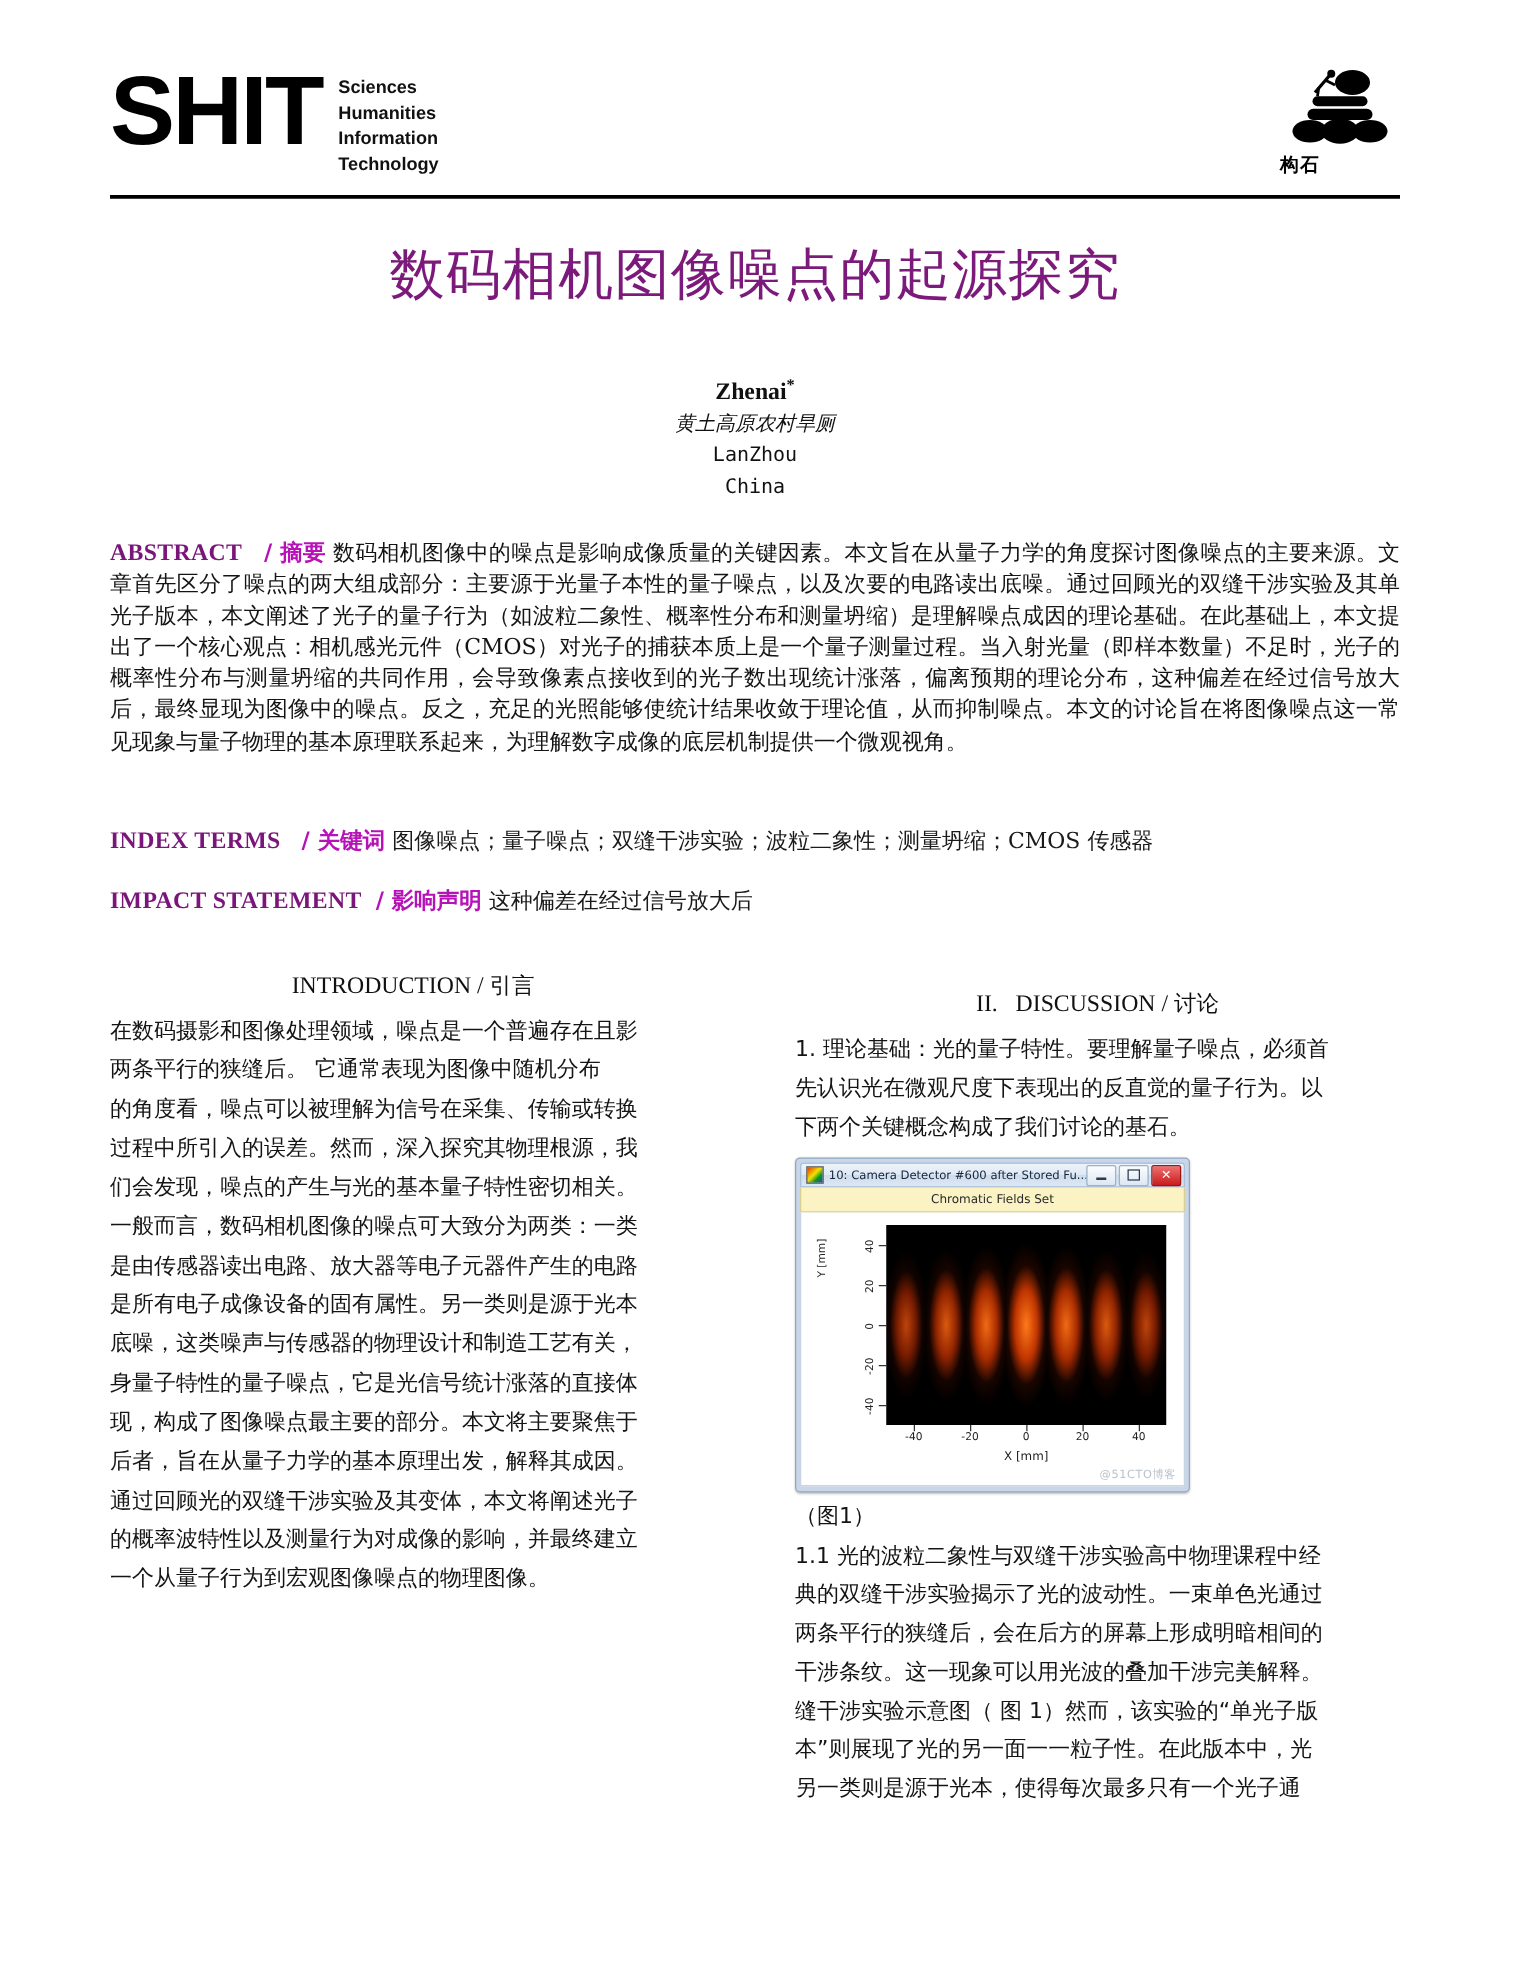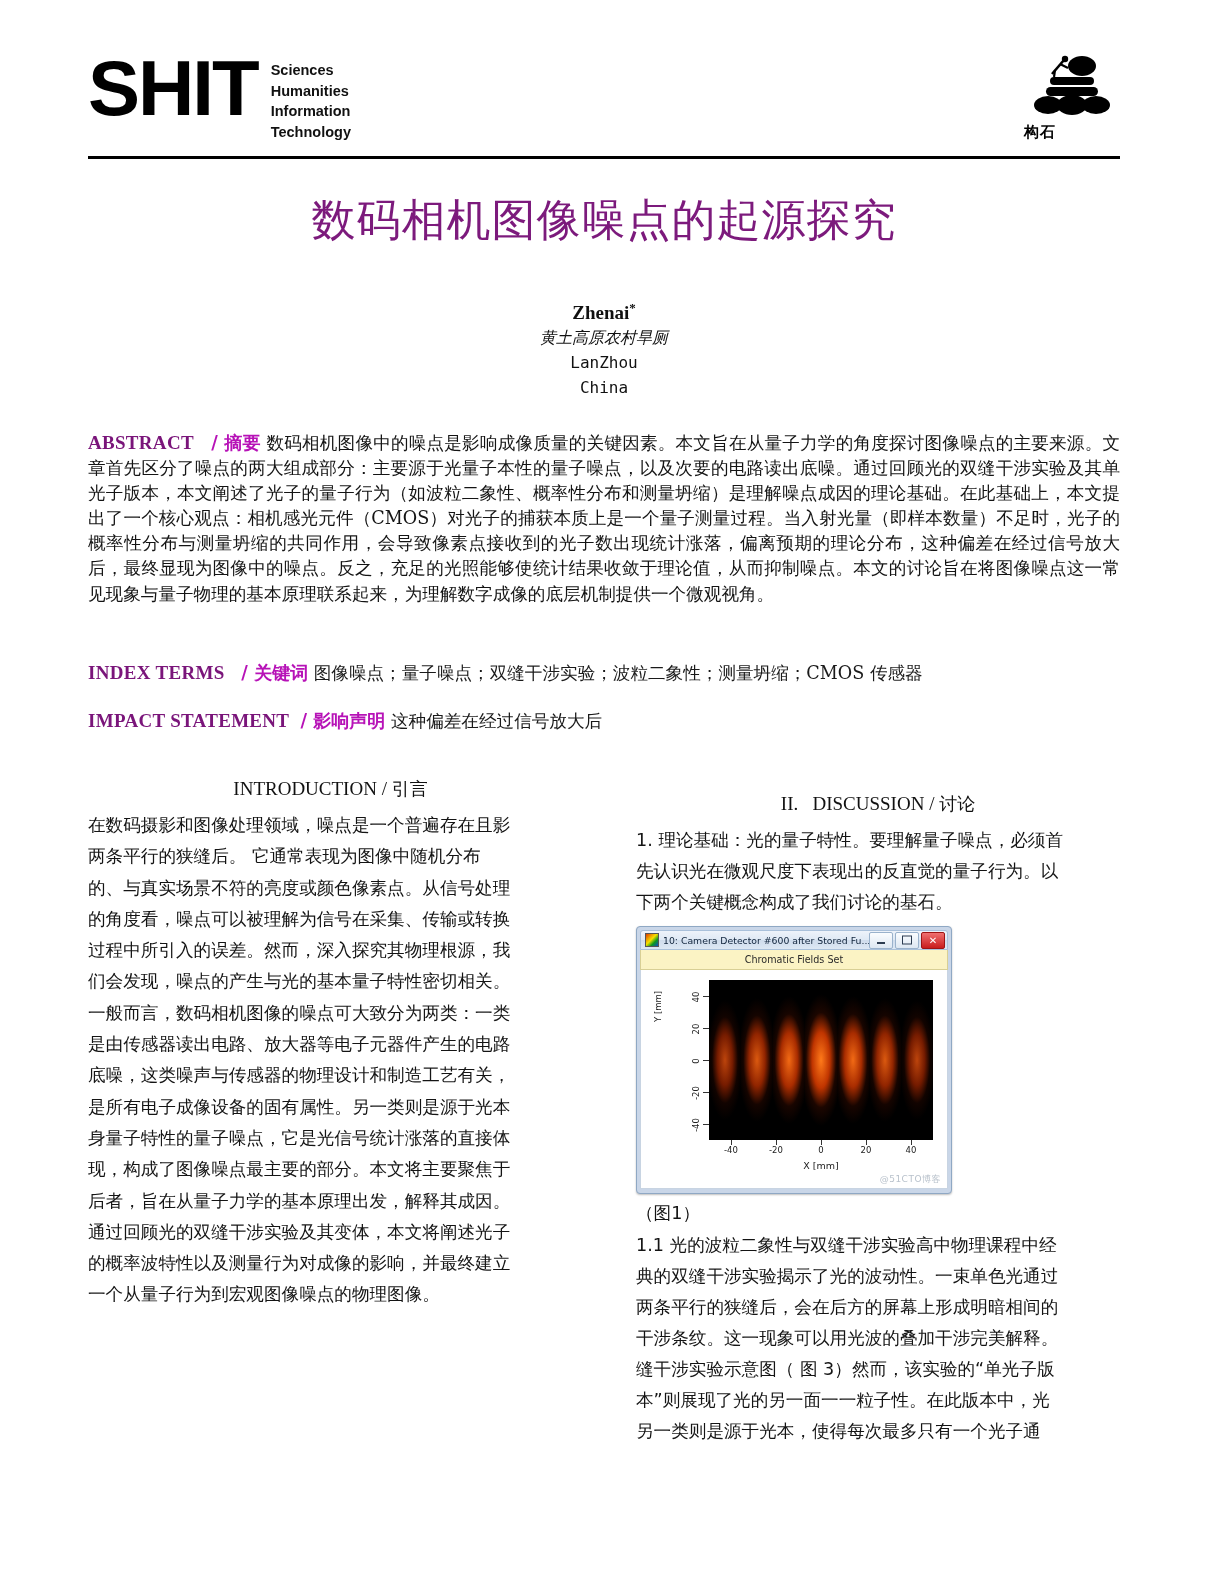--- a/index.html
+++ b/index.html
@@ -416,28 +416,27 @@
   </div>
 
   <div class="col-left">
     <div class="sec-head">
       <span>INTRODUCTION</span>
       <span>/</span>
       <span class="cn">引言</span>
     </div>
     <div class="body-line">在数码摄影和图像处理领域，噪点是一个普遍存在且影</div>
     <div class="body-line">两条平行的狭缝后。 它通常表现为图像中随机分布</div>
-    <div class="body-line">的、与真实场景不符的亮度或颜色像素点。从信号处理</div>
     <div class="body-line">的角度看，噪点可以被理解为信号在采集、传输或转换</div>
     <div class="body-line">过程中所引入的误差。然而，深入探究其物理根源，我</div>
     <div class="body-line">们会发现，噪点的产生与光的基本量子特性密切相关。</div>
     <div class="body-line">一般而言，数码相机图像的噪点可大致分为两类：一类</div>
     <div class="body-line">是由传感器读出电路、放大器等电子元器件产生的电路</div>
+    <div class="body-line">是所有电子成像设备的固有属性。另一类则是源于光本</div>
     <div class="body-line">底噪，这类噪声与传感器的物理设计和制造工艺有关，</div>
-    <div class="body-line">是所有电子成像设备的固有属性。另一类则是源于光本</div>
     <div class="body-line">身量子特性的量子噪点，它是光信号统计涨落的直接体</div>
     <div class="body-line">现，构成了图像噪点最主要的部分。本文将主要聚焦于</div>
     <div class="body-line">后者，旨在从量子力学的基本原理出发，解释其成因。</div>
     <div class="body-line">通过回顾光的双缝干涉实验及其变体，本文将阐述光子</div>
     <div class="body-line">的概率波特性以及测量行为对成像的影响，并最终建立</div>
     <div class="body-line">一个从量子行为到宏观图像噪点的物理图像。</div>
   </div>
 
   <div class="col-right">
     <div class="sec-head">
@@ -507,18 +506,18 @@
         <div class="watermark">@51CTO博客</div>
       </div>
     </div>
 
     <div class="figcap">（图1）</div>
 
     <div class="body-line">1.1 光的波粒二象性与双缝干涉实验高中物理课程中经</div>
     <div class="body-line">典的双缝干涉实验揭示了光的波动性。一束单色光通过</div>
     <div class="body-line">两条平行的狭缝后，会在后方的屏幕上形成明暗相间的</div>
     <div class="body-line">干涉条纹。这一现象可以用光波的叠加干涉完美解释。</div>
-    <div class="body-line">缝干涉实验示意图（ 图 3）然而，该实验的“单光子版</div>
+    <div class="body-line">缝干涉实验示意图（ 图 1）然而，该实验的“单光子版</div>
     <div class="body-line">本”则展现了光的另一面一一粒子性。在此版本中，光</div>
     <div class="body-line">另一类则是源于光本，使得每次最多只有一个光子通</div>
   </div>
 
 </div>
 
 </body></html>

